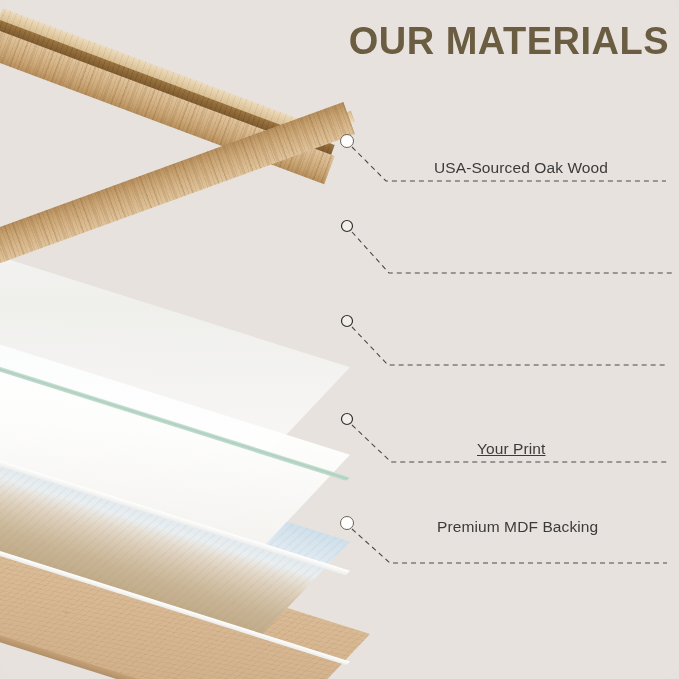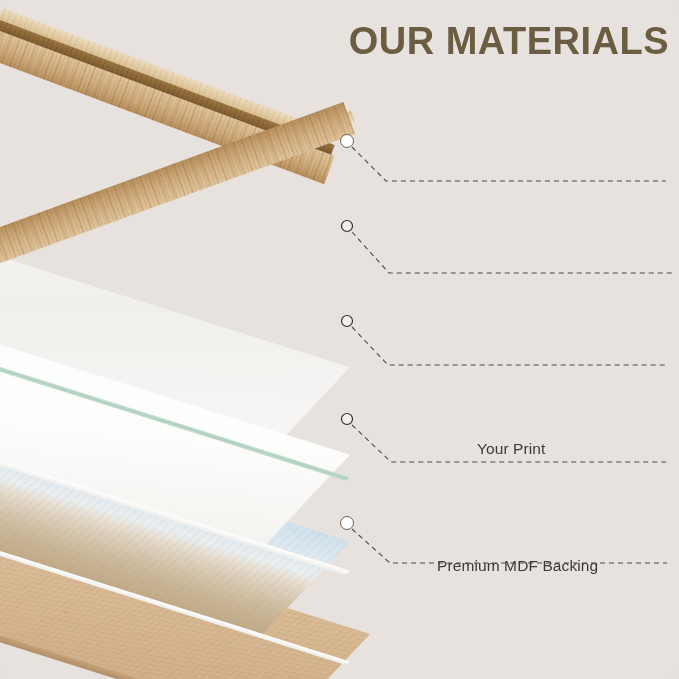--- a/index.html
+++ b/index.html
@@ -239,20 +239,21 @@
     <g>
       <path class="leader" d="M 352 425 L 391 462 L 670 462"></path>
       <circle class="dot-open" cx="347" cy="419" r="5.5"></circle>
     </g>
     <g>
       <path class="leader" d="M 352 529 L 390 563 L 667 563"></path>
       <circle class="dot-filled" cx="347" cy="523" r="6.5"></circle>
     </g>
   </svg>
 
-
-
-
-  <div class="callout-text" style="left:477px; top:440px;">Your Print</div>
-
-  <div class="callout-text" style="left:437px; top:557px;text-align:right;">Premium MDF Backing</div>
+  <div class="callout-text" style="left:434px; top:159px;">USA-Sourced Oak Wood</div>
+
+
+
+  <div class="callout-text" style="left:477px; top:440px;text-decoration:underline;">Your Print</div>
+
+  <div class="callout-text" style="left:437px; top:518px;text-align:right;">Premium MDF Backing</div>
 
 </div>
 
 </body></html>

